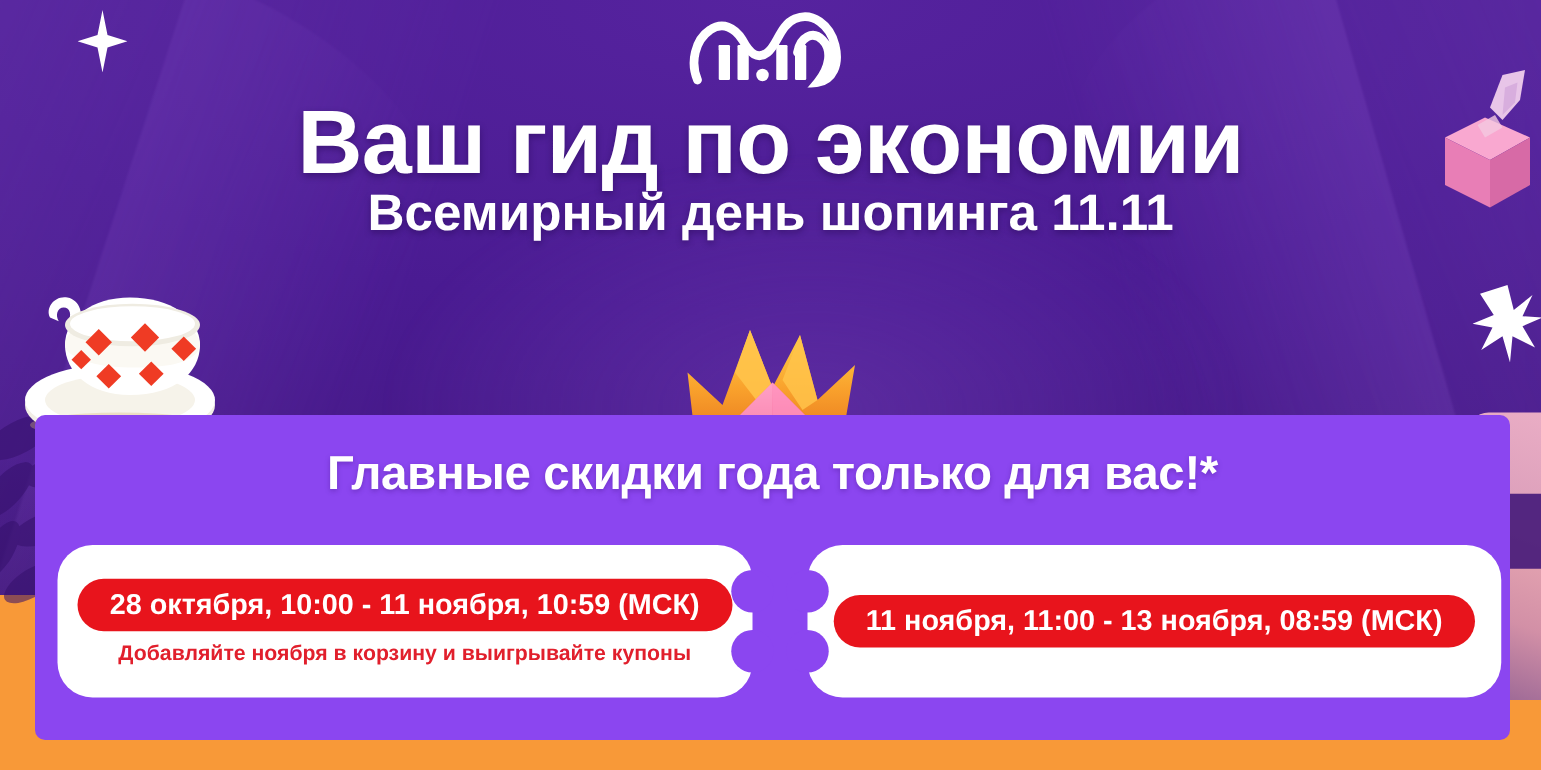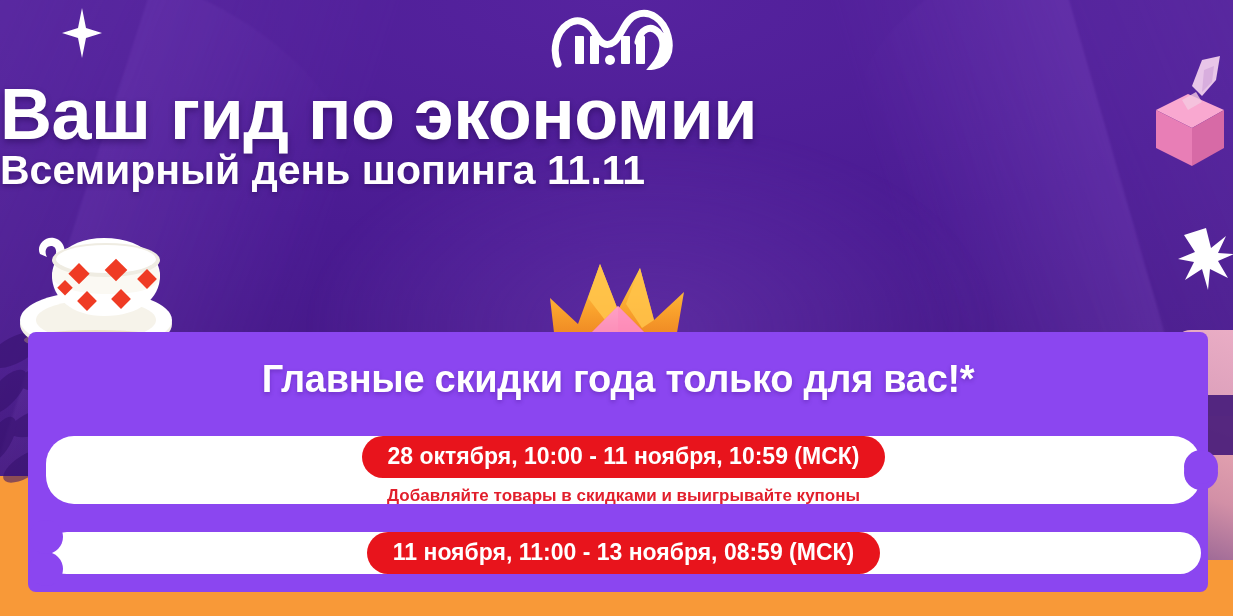--- a/index.html
+++ b/index.html
@@ -62,21 +62,21 @@
   .spark8 { position:absolute; }
 
   
   .logo {
     position:absolute; left:0; right:0; top:6px;
     display:flex; justify-content:center;
   }
 
   
   .headline-wrap {
-    position:absolute; left:0; right:0; top:78px; text-align:left;
+    position:absolute; left:0; right:0; top:78px; text-align:center;
   }
   .headline {
     font-size:72px; font-weight:bold; color:#ffffff;
     letter-spacing:-0.5px; line-height:1.0;
     text-shadow:0 3px 6px rgba(30,5,70,.45);
     white-space:nowrap;
   }
   .subheadline {
     font-size:41px; font-weight:bold; color:#ffffff;
     line-height:1.0; white-space:nowrap;
@@ -114,21 +114,21 @@
     text-align:center;
     padding-top:26px;
     font-size:38px; font-weight:bold; color:#ffffff;
     letter-spacing:-0.3px; white-space:nowrap;
     text-shadow:0 2px 4px rgba(60,15,120,.35);
   }
 
   
   .tickets {
     position:absolute; left:18px; right:7px; top:104px;
-    display:flex; gap:28px;flex-direction:column;
+    display:flex; gap:44px;
   }
   .ticket {
     position:relative;
     flex:1 1 0;
     background:#ffffff;
     border-radius:28px;
     height:122px;
     display:flex; flex-direction:column;
     align-items:center; justify-content:center;
     gap:9px;
@@ -265,21 +265,21 @@
   <div class="promo-card">
 
     <div class="promo-title">Главные скидки года только для вас!*</div>
 
     <div class="tickets">
 
       <div class="ticket">
         <span class="notch tr"></span>
         <span class="notch br"></span>
         <div class="ticket-badge">28 октября, 10:00 - 11 ноября, 10:59 (МСК)</div>
-        <div class="ticket-caption">Добавляйте товары в скидками и выигрывайте купоны</div>
+        <div class="ticket-caption">Добавляйте ноября в корзину и выигрывайте купоны</div>
       </div>
 
       <div class="ticket">
         <span class="notch tl"></span>
         <span class="notch bl"></span>
         <div class="ticket-badge">11 ноября, 11:00 - 13 ноября, 08:59 (МСК)</div>
       </div>
 
     </div>
   </div>

